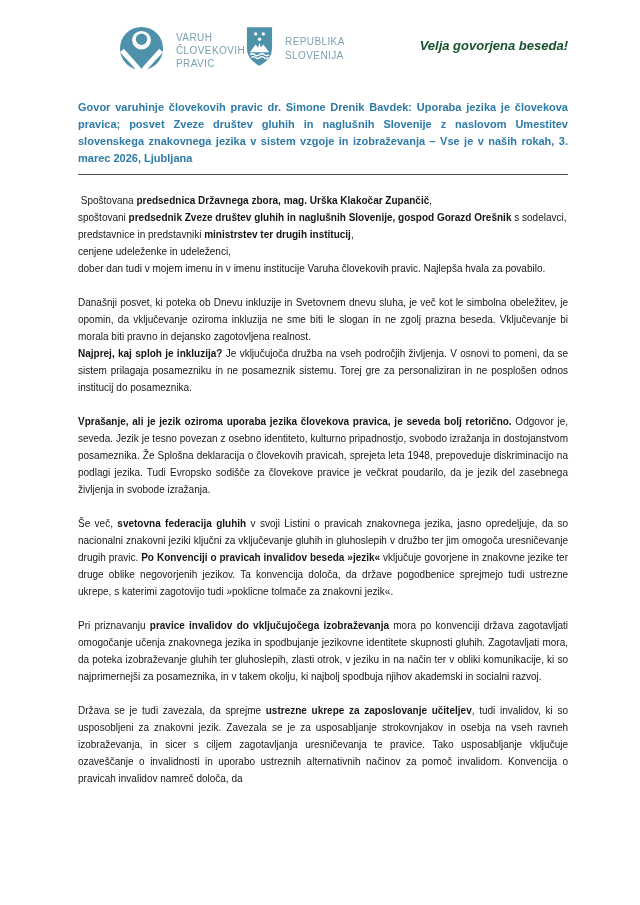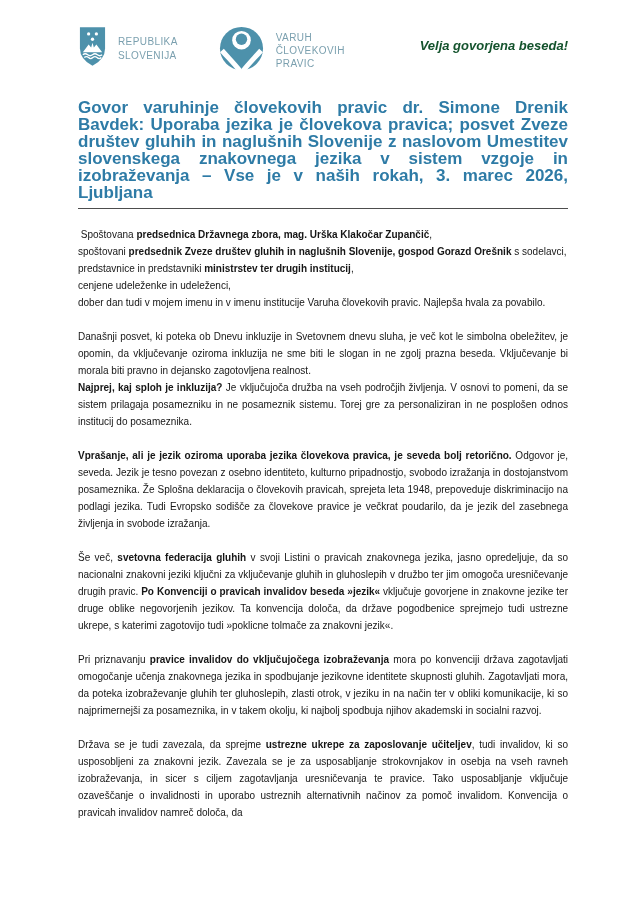--- a/index.html
+++ b/index.html
@@ -18,71 +18,71 @@
   }
   .varuh-block{margin-left:40px;}
   .note{
     margin-left:auto;margin-top:13px;
     color:#14532d;font-weight:bold;font-style:italic;font-size:13px;
     white-space:nowrap;
   }
   
   .doc-title{
     margin-top:16px;
-    color:#2e7ba6;font-weight:bold;font-size:17px;line-height:17px;
+    color:#2e7ba6;font-weight:bold;font-size:11px;line-height:17px;
     text-align:justify;
   }
   .divider{
     border:none;border-top:1.4px solid #4d4d4d;
     margin:7px 0 0 0;
   }
   
   .doc-body{margin-top:17px;font-size:10px;line-height:17px;}
   .doc-body p{margin:0 0 17px 0;text-align:justify;}
   .doc-body b{font-weight:bold;}
 </style>
 </head>
 <body>
 
 <div class="page">
 
   <div class="header">
 
+    <div class="logo-block varuh-block">
+      <span>
+        <svg width="47" height="47" viewBox="0 0 48 48">
+          <circle cx="24" cy="24" r="22" fill="#4d91ab"></circle>
+          <circle cx="24" cy="15.5" r="9.5" fill="#ffffff"></circle>
+          <circle cx="24" cy="14.5" r="5.8" fill="#4d91ab"></circle>
+          <path d="M4 26 C12 35 18 41 22.5 47" stroke="#ffffff" stroke-width="5.2" fill="none"></path>
+          <path d="M44 26 C36 35 30 41 25.5 47" stroke="#ffffff" stroke-width="5.2" fill="none"></path>
+        </svg>
+      </span>
+      <span class="logo-text">
+        <span>VARUH</span><br>
+        <span>ČLOVEKOVIH</span><br>
+        <span>PRAVIC</span>
+      </span>
+    </div>
+
     <div class="logo-block">
       <span>
         <svg width="29" height="43" viewBox="0 0 30 44">
           <path d="M2 2 H28 V24 Q28 35 15 42 Q2 35 2 24 Z" fill="#4d91ab"></path>
           <circle cx="11" cy="9" r="1.7" fill="#ffffff"></circle>
           <circle cx="19" cy="9" r="1.7" fill="#ffffff"></circle>
           <circle cx="15" cy="14.5" r="1.7" fill="#ffffff"></circle>
           <path d="M5 28 L11 20 L13.6 23 L15 18 L16.4 23 L19 20 L25 28 Z" fill="#ffffff"></path>
           <path d="M5 30.5 q2.5 -2 5 0 q2.5 2 5 0 q2.5 -2 5 0 q2.5 2 5 0" stroke="#ffffff" stroke-width="1.4" fill="none"></path>
           <path d="M6.5 33.5 q2.2 -2 4.4 0 q2.2 2 4.4 0 q2.2 -2 4.4 0 q2.2 2 4.4 0" stroke="#ffffff" stroke-width="1.4" fill="none"></path>
         </svg>
       </span>
       <span class="logo-text">
         <span>REPUBLIKA</span><br>
         <span>SLOVENIJA</span>
-      </span>
-    </div>
-
-    <div class="logo-block varuh-block">
-      <span>
-        <svg width="47" height="47" viewBox="0 0 48 48">
-          <circle cx="24" cy="24" r="22" fill="#4d91ab"></circle>
-          <circle cx="24" cy="15.5" r="9.5" fill="#ffffff"></circle>
-          <circle cx="24" cy="14.5" r="5.8" fill="#4d91ab"></circle>
-          <path d="M4 26 C12 35 18 41 22.5 47" stroke="#ffffff" stroke-width="5.2" fill="none"></path>
-          <path d="M44 26 C36 35 30 41 25.5 47" stroke="#ffffff" stroke-width="5.2" fill="none"></path>
-        </svg>
-      </span>
-      <span class="logo-text">
-        <span>VARUH</span><br>
-        <span>ČLOVEKOVIH</span><br>
-        <span>PRAVIC</span>
       </span>
     </div>
 
     <div class="note">Velja govorjena beseda!</div>
   </div>
 
   <div class="doc-title">Govor varuhinje človekovih pravic dr. Simone Drenik Bavdek: Uporaba jezika je človekova pravica; posvet Zveze društev gluhih in naglušnih Slovenije z naslovom Umestitev slovenskega znakovnega jezika v sistem vzgoje in izobraževanja – Vse je v naših rokah, 3. marec 2026, Ljubljana</div>
   <hr class="divider">
 
   <div class="doc-body">

